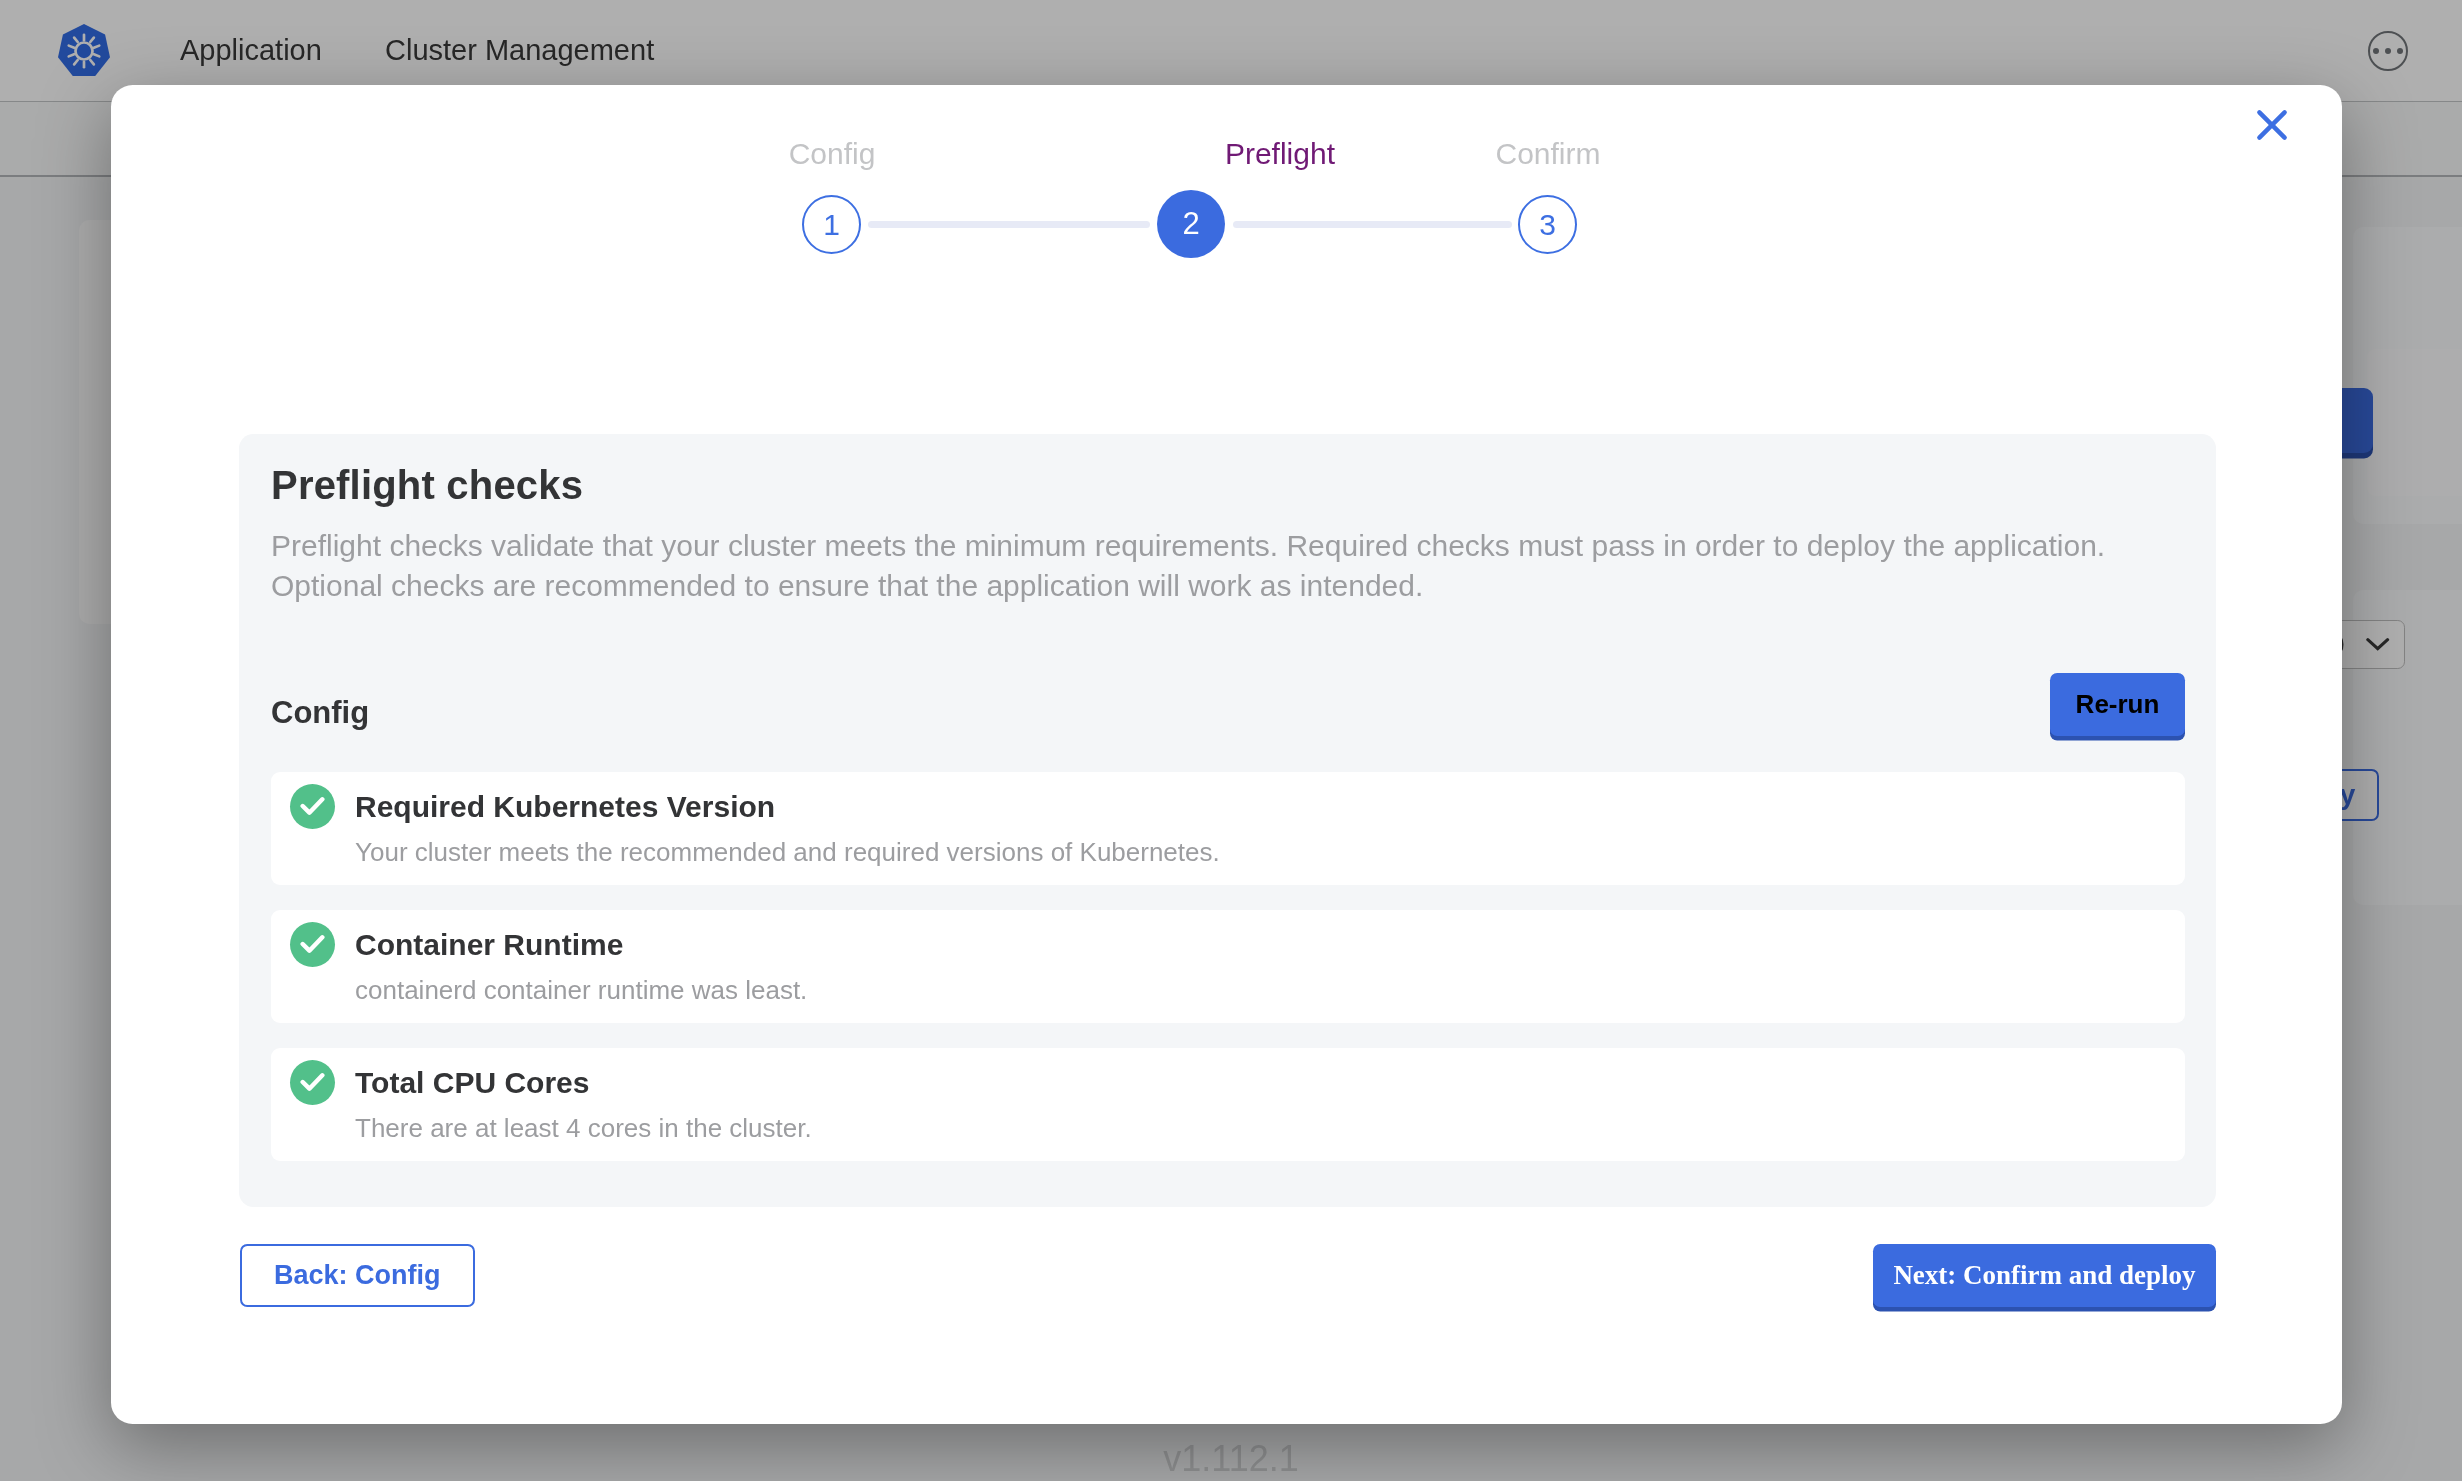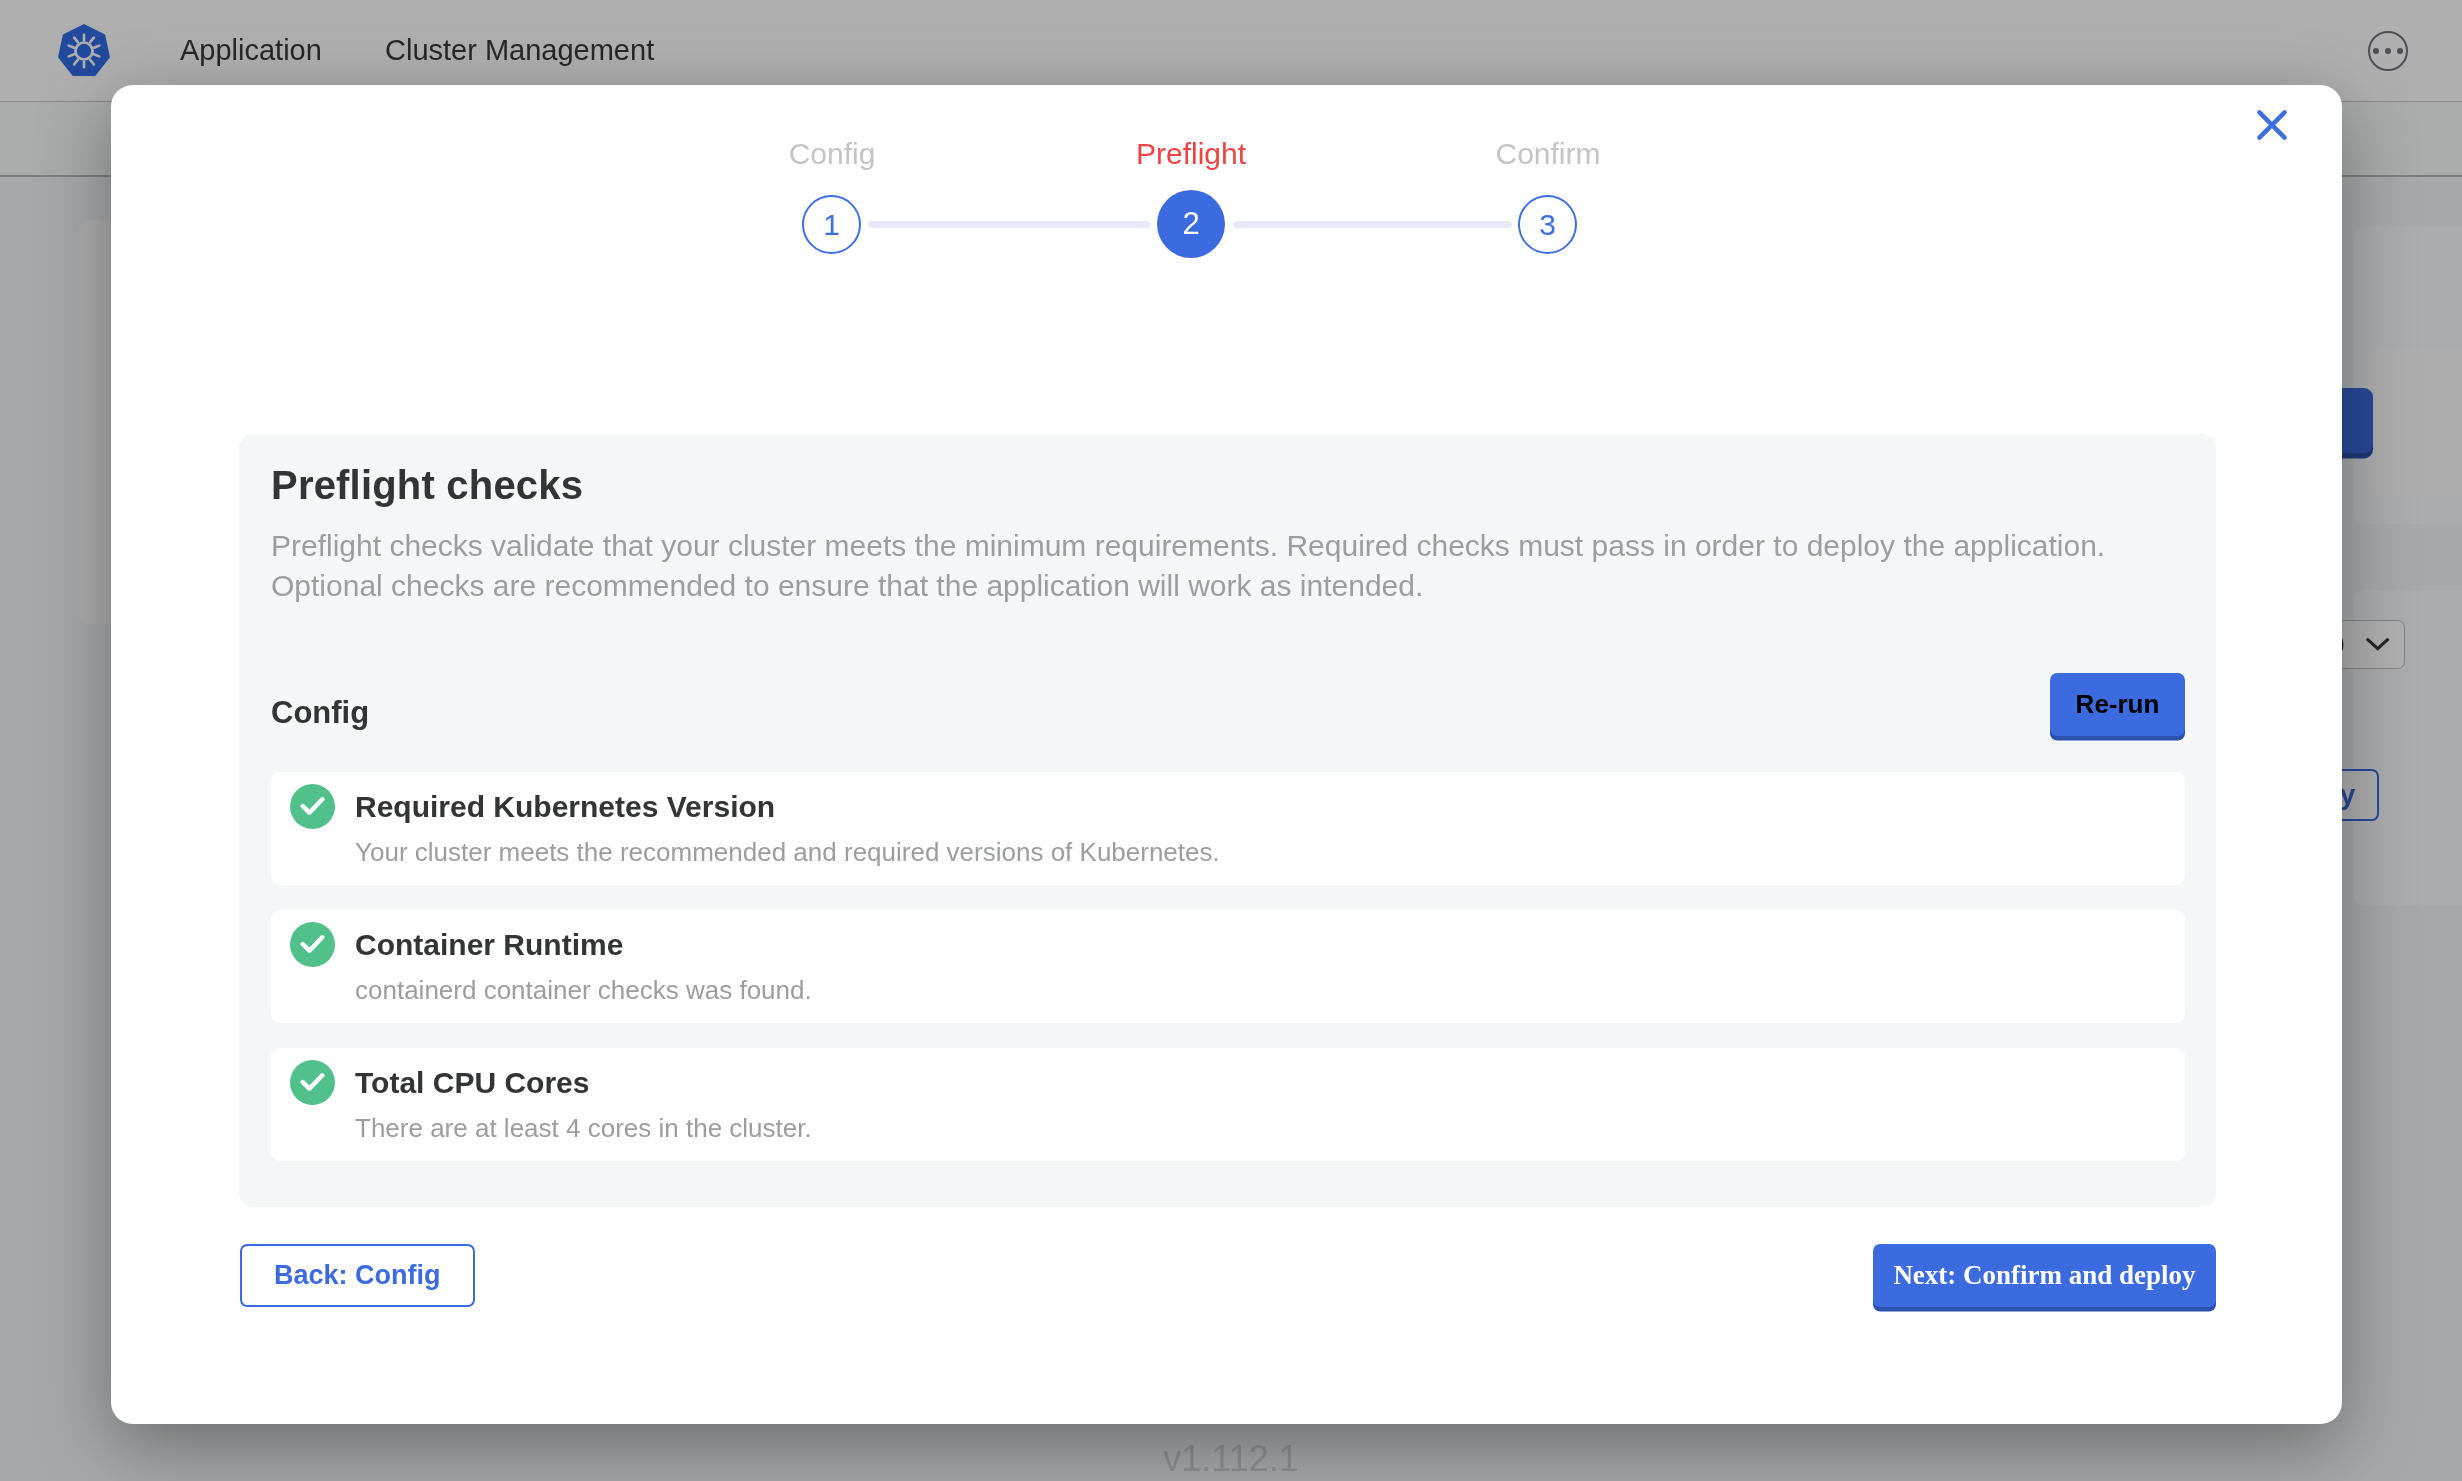--- a/index.html
+++ b/index.html
@@ -29,21 +29,21 @@
   
   .overlay { position:absolute; inset:0; background:rgba(0,0,0,0.315); }
   .version { position:absolute; left:0; top:1438px; width:2462px; text-align:center; font-size:36px; color:#8f9091; }
 
   
   .modal { position:absolute; left:111px; top:85px; width:2231px; height:1339px; background:#ffffff; border-radius:21.6px; box-shadow:0 21.6px 72px rgba(0,0,0,0.35); }
   .close-btn { position:absolute; left:2137px; top:18px; width:47px; height:47px; background:none; border:none; cursor:pointer; }
 
   
   .step-label { position:absolute; top:52px; width:288px; text-align:center; font-size:30px; color:#c3c4c6; }
-  .step-label.active { color:#ef4444; font-weight:500; }
+  .step-label.active { color:#701a75; font-weight:500;text-align:right; }
   .step-circle { position:absolute; border-radius:50%; display:flex; align-items:center; justify-content:center; font-size:30px; }
   .step-circle.ring { width:59px; height:59px; top:110px; background:#ffffff; border:2.7px solid #3d6fe2; color:#3d6fe2; }
   .step-circle.fill { width:68px; height:68px; top:105px; background:#3b6bdf; color:#ffffff; font-size:31px; }
   .step-line { position:absolute; top:136px; height:7.2px; border-radius:3.6px; background:#e7eaf6; }
 
   
   .content-card { position:absolute; left:128px; top:349px; width:1977px; height:773px; background:#f4f6f8; border-radius:14.4px; padding:29px 31px 0 32px; }
   .card-title { font-size:40px; font-weight:bold; color:#333436; letter-spacing:0.2px; }
   .card-desc { margin-top:18px; font-size:30px; line-height:40px; color:#9c9da0; max-width:1869px; }
   .results-bar { margin-top:67px; height:63px; display:flex; justify-content:space-between; align-items:flex-end; }
@@ -159,21 +159,21 @@
         <span class="check-msg">Your cluster meets the recommended and required versions of Kubernetes.</span>
       </div>
 
       <div class="check-row">
         <span class="check-icon">
           <svg width="25" height="20" viewBox="0 0 28 22">
               <path d="M3 11 L10.5 18.5 L25 3.5" fill="none" stroke="#ffffff" stroke-width="5" stroke-linecap="round" stroke-linejoin="round"></path>
             </svg>
         </span>
         <span class="check-title">Container Runtime</span>
-        <span class="check-msg">containerd container checks was found.</span>
+        <span class="check-msg">containerd container runtime was least.</span>
       </div>
 
       <div class="check-row">
         <span class="check-icon">
           <svg width="25" height="20" viewBox="0 0 28 22">
               <path d="M3 11 L10.5 18.5 L25 3.5" fill="none" stroke="#ffffff" stroke-width="5" stroke-linecap="round" stroke-linejoin="round"></path>
             </svg>
         </span>
         <span class="check-title">Total CPU Cores</span>
         <span class="check-msg">There are at least 4 cores in the cluster.</span>

